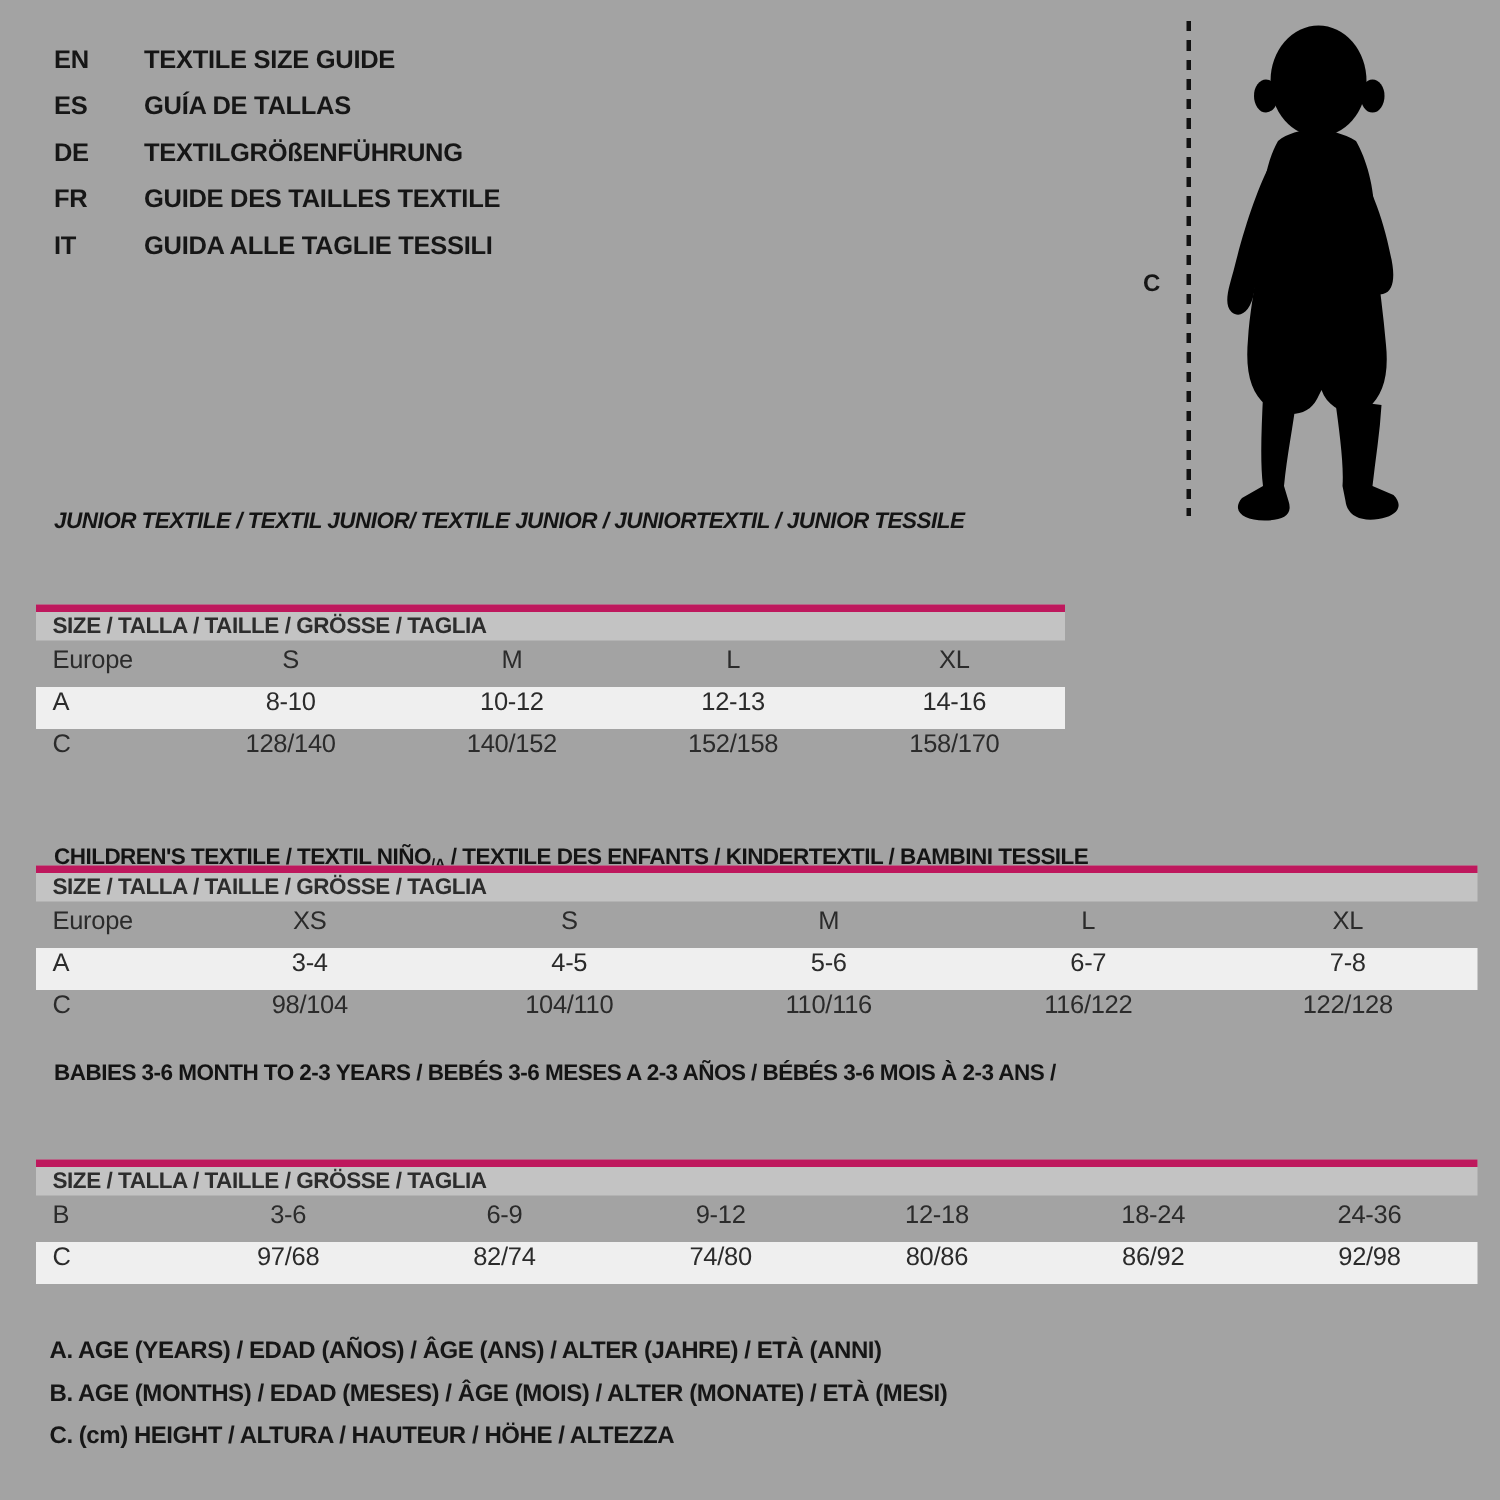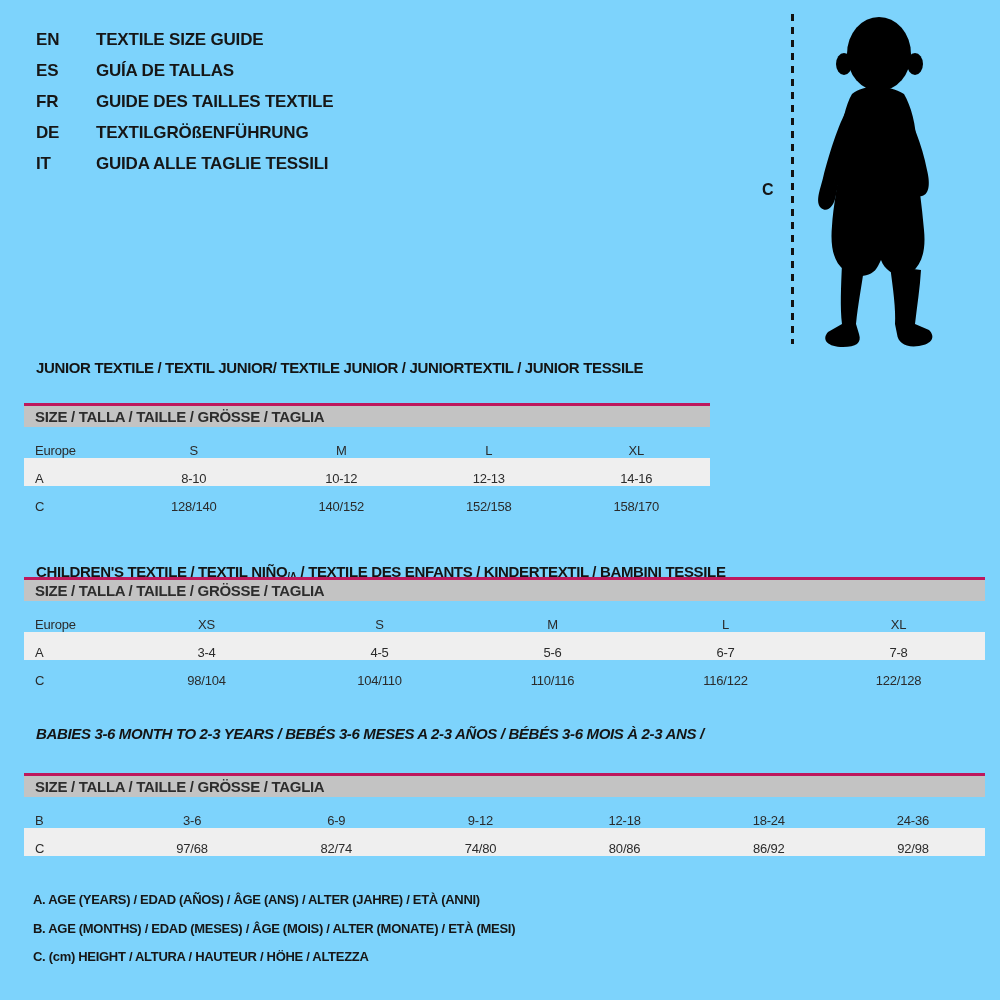--- a/index.html
+++ b/index.html
@@ -1,71 +1,71 @@
 <!DOCTYPE html>
 <html><head>
 <meta charset="utf-8">
 <style>
   html,body{margin:0;padding:0;background:#ffffff;}
   .page{
     position:relative;width:1000px;height:1000px;
-    background:#7dd3fc;overflow:hidden;
+    background:#a3a3a3;overflow:hidden;
     font-family:"Liberation Sans", sans-serif;
     color:#1d1d1d;
   }
   
   .langs{position:absolute;left:36px;top:30px;display:flex;flex-direction:column;gap:11px;}
   .lang-row{display:flex;font-weight:700;font-size:17px;letter-spacing:-0.2px;color:#161616;}
   .lang-code{width:60px;}
   
   .dash-line{
     position:absolute;left:791px;top:14px;width:3px;height:330px;
     background:repeating-linear-gradient(to bottom,#121212 0 7px,transparent 7px 13px);
   }
   .c-label{position:absolute;left:762px;top:181px;font-weight:700;font-size:16px;color:#161616;}
   .silhouette{position:absolute;left:800px;top:12px;}
   
   .tbl-title{position:absolute;left:36px;font-weight:700;font-size:15px;letter-spacing:-0.35px;color:#141414;white-space:nowrap;}
   .sub-a{font-size:10px;vertical-align:-3px;letter-spacing:-0.3px;}
   
   .size-table{position:absolute;left:24px;}
   .bar{
-    height:24px;background:#c3c3c3;border-top:3px solid #be185d;
+    height:24px;background:#c3c3c3;border-top:5px solid #be185d;
     display:flex;align-items:center;padding-left:11px;margin-bottom:3px;
     font-weight:700;font-size:15px;letter-spacing:-0.3px;color:#2d2d2d;
     box-sizing:border-box;
   }
-  .trow{display:flex;height:28px;align-items:flex-end;font-size:13px;color:#2b2b2b;letter-spacing:-0.2px;}
+  .trow{display:flex;height:28px;align-items:flex-start;font-size:17px;color:#2b2b2b;letter-spacing:-0.2px;}
   .trow.shaded{background:#efefef;}
   .trow .lbl{width:96px;padding-left:11px;box-sizing:border-box;}
   .trow .val{flex:1;text-align:center;}
   
-  .fnote{position:absolute;left:33px;font-weight:700;font-size:13px;letter-spacing:-0.3px;color:#161616;white-space:nowrap;}
+  .fnote{position:absolute;left:33px;font-weight:700;font-size:16px;letter-spacing:-0.3px;color:#161616;white-space:nowrap;}
 </style>
 </head>
 <body>
 
 <div class="page">
 
   <div class="langs">
     <div class="lang-row">
       <span class="lang-code">EN</span>
       <span class="lang-label">TEXTILE SIZE GUIDE</span>
     </div>
     <div class="lang-row">
       <span class="lang-code">ES</span>
       <span class="lang-label">GUÍA DE TALLAS</span>
     </div>
     <div class="lang-row">
+      <span class="lang-code">DE</span>
+      <span class="lang-label">TEXTILGRÖßENFÜHRUNG</span>
+    </div>
+    <div class="lang-row">
       <span class="lang-code">FR</span>
       <span class="lang-label">GUIDE DES TAILLES TEXTILE</span>
-    </div>
-    <div class="lang-row">
-      <span class="lang-code">DE</span>
-      <span class="lang-label">TEXTILGRÖßENFÜHRUNG</span>
     </div>
     <div class="lang-row">
       <span class="lang-code">IT</span>
       <span class="lang-label">GUIDA ALLE TAGLIE TESSILI</span>
     </div>
   </div>
 
   <span class="c-label">C</span>
   <div class="dash-line"></div>
   <svg class="silhouette" width="158" height="336" viewBox="0 0 158 336" aria-hidden="true">
@@ -80,21 +80,21 @@
                C41,157 48,126 54,104 C53,99 51,95 50,92 Z"></path>
       <path d="M102,92 C112,108 122,132 127,158 C130,170 130,182 122,184 C113,186 109,176 108,164
                C105,141 98,116 94,99 C97,96 100,94 102,92 Z"></path>
       <path d="M42,252 C41,274 40,296 42,312 L28,320 C21,328 28,335 43,335 C56,335 62,331 59,322
                L56,312 C58,292 62,272 64,256 Z"></path>
       <path d="M90,254 C93,276 96,298 95,312 L97,322 C98,331 106,336 119,334 C132,332 136,325 129,318
                L115,312 C117,294 120,276 121,258 Z"></path>
     </g>
   </svg>
 
-  <div class="tbl-title" style="top:359px;">JUNIOR TEXTILE / TEXTIL JUNIOR/ TEXTILE JUNIOR / JUNIORTEXTIL / JUNIOR TESSILE</div>
+  <div class="tbl-title" style="top:339px;font-style:italic;">JUNIOR TEXTILE / TEXTIL JUNIOR/ TEXTILE JUNIOR / JUNIORTEXTIL / JUNIOR TESSILE</div>
   <div class="size-table" style="top:403px;width:686px;">
     <div class="bar">SIZE / TALLA / TAILLE / GRÖSSE / TAGLIA</div>
     <div class="trow">
       <span class="lbl">Europe</span>
       <span class="val">S</span>
       <span class="val">M</span>
       <span class="val">L</span>
       <span class="val">XL</span>
     </div>
     <div class="trow shaded">
@@ -135,21 +135,21 @@
     <div class="trow">
       <span class="lbl">C</span>
       <span class="val">98/104</span>
       <span class="val">104/110</span>
       <span class="val">110/116</span>
       <span class="val">116/122</span>
       <span class="val">122/128</span>
     </div>
   </div>
 
-  <div class="tbl-title" style="top:725px;font-style:italic;">BABIES 3-6 MONTH TO 2-3 YEARS / BEBÉS 3-6 MESES A 2-3 AÑOS / BÉBÉS 3-6 MOIS À 2-3 ANS /</div>
+  <div class="tbl-title" style="top:707px;">BABIES 3-6 MONTH TO 2-3 YEARS / BEBÉS 3-6 MESES A 2-3 AÑOS / BÉBÉS 3-6 MOIS À 2-3 ANS /</div>
   <div class="size-table" style="top:773px;width:961px;">
     <div class="bar">SIZE / TALLA / TAILLE / GRÖSSE / TAGLIA</div>
     <div class="trow">
       <span class="lbl">B</span>
       <span class="val">3-6</span>
       <span class="val">6-9</span>
       <span class="val">9-12</span>
       <span class="val">12-18</span>
       <span class="val">18-24</span>
       <span class="val">24-36</span>

